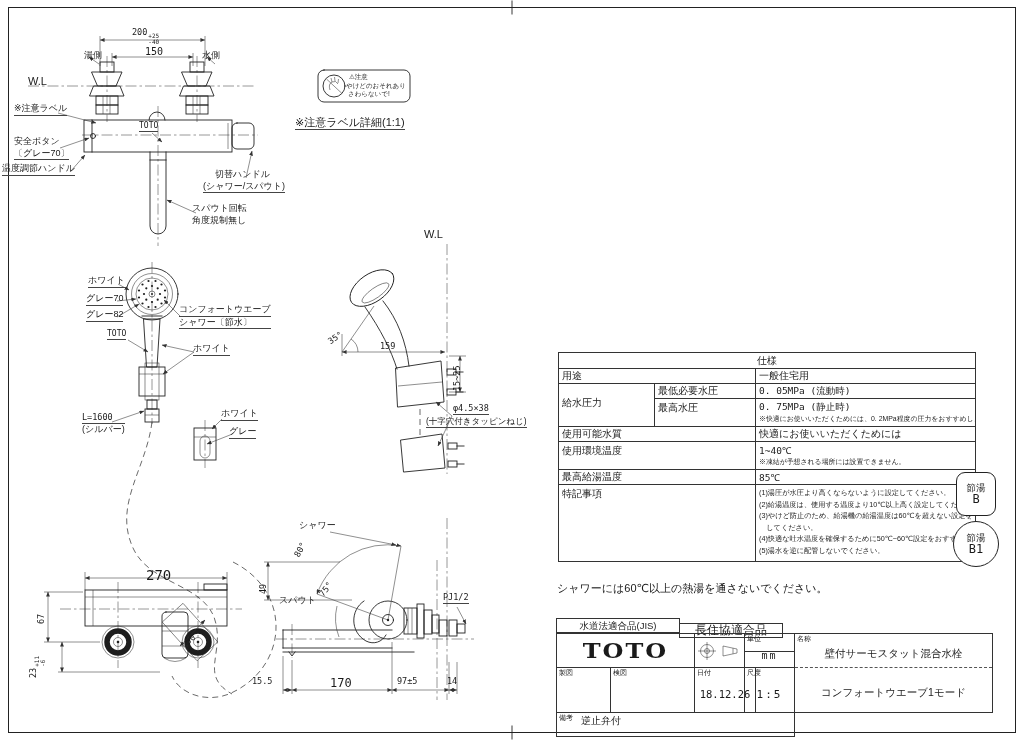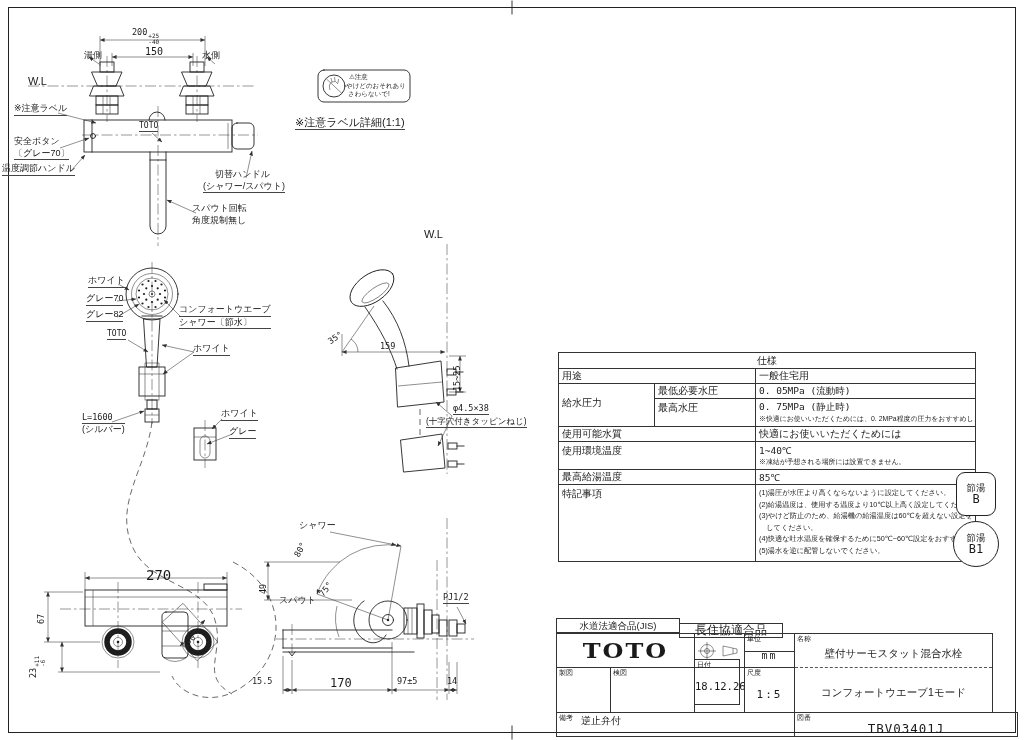--- a/index.html
+++ b/index.html
@@ -362,20 +362,21 @@
 
   <div class="badge" style="left:956px;top:472px;width:38px;height:42px;border-radius:9px">
     <span class="bt">節湯</span>
     <span class="bv">B</span>
   </div>
   <div class="badge" style="left:953px;top:521px;width:44px;height:44px;border-radius:50%">
     <span class="bt">節湯</span>
     <span class="bv">B1</span>
   </div>
 
+  <div class="lbl" style="left:557px;top:581px;font-size:11px">シャワーには60℃以上の熱湯を通さないでください。</div>
 
   <div id="tb">
     <div class="cell c" style="left:0;top:0;width:124px;height:15px;text-align:center;line-height:13px;font-size:9.5px">水道法適合品(JIS)</div>
     <div class="cell" style="left:123px;top:5px;width:104px;height:15px;text-align:center;line-height:13px;font-size:12px">長住協適合品</div>
 
     <div class="cell" style="left:0;top:15px;width:139px;height:35px">
       <div class="logoTOTO" style="margin-top:3px">TOTO</div>
     </div>
     <div class="cell" style="left:138px;top:15px;width:51px;height:35px">
       <svg width="46" height="20" style="position:absolute;left:2px;top:7px">
@@ -395,31 +396,27 @@
       <div style="position:absolute;left:0;right:0;top:33px;border-top:1px dashed #555"></div>
       <div class="cv" style="top:52px;font-size:10.5px">コンフォートウエーブ1モード</div>
     </div>
 
     <div class="cell" style="left:0;top:49px;width:55px;height:46px">
         <span class="tl">製図</span>
       </div>
     <div class="cell" style="left:54px;top:49px;width:85px;height:46px">
         <span class="tl">検図</span>
       </div>
-    <div class="cell" style="left:138px;top:41px;width:46px;height:46px">
+    <div class="cell" style="left:138px;top:49px;width:62px;height:46px">
       <span class="tl">日付</span>
       <div class="cv num" style="top:20px;font-size:10.5px">18.12.26</div>
     </div>
     <div class="cell" style="left:188px;top:49px;width:51px;height:46px">
       <span class="tl">尺度</span>
       <div class="cv num" style="top:20px;font-size:11px;letter-spacing:2px">1:5</div>
     </div>
 
     <div class="cell" style="left:0;top:94px;width:239px;height:25px">
       <span class="tl">備考</span>
       <div style="position:absolute;left:24px;top:1px;font-size:10px">逆止弁付</div>
     </div>
-    <div class="cell" style="left:238px;top:94px;width:224px;height:25px">
-      <span class="tl">図番</span>
-      <div class="cv num" style="top:8px;font-size:12.5px;letter-spacing:1px">TBV03401J</div>
-    </div>
   </div>
 </div>
 
 </body></html>

